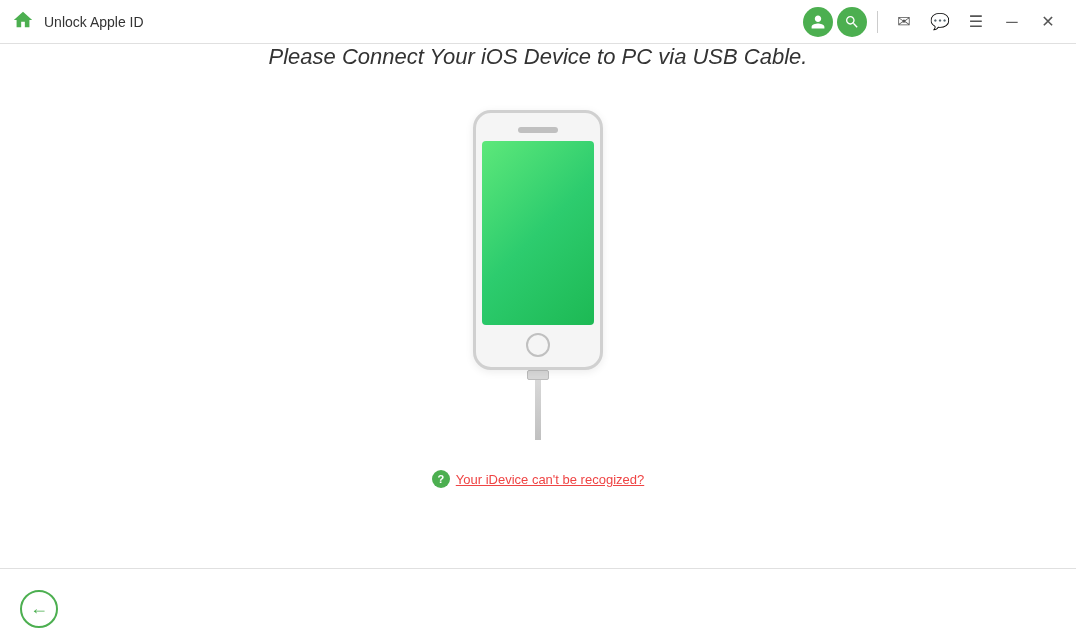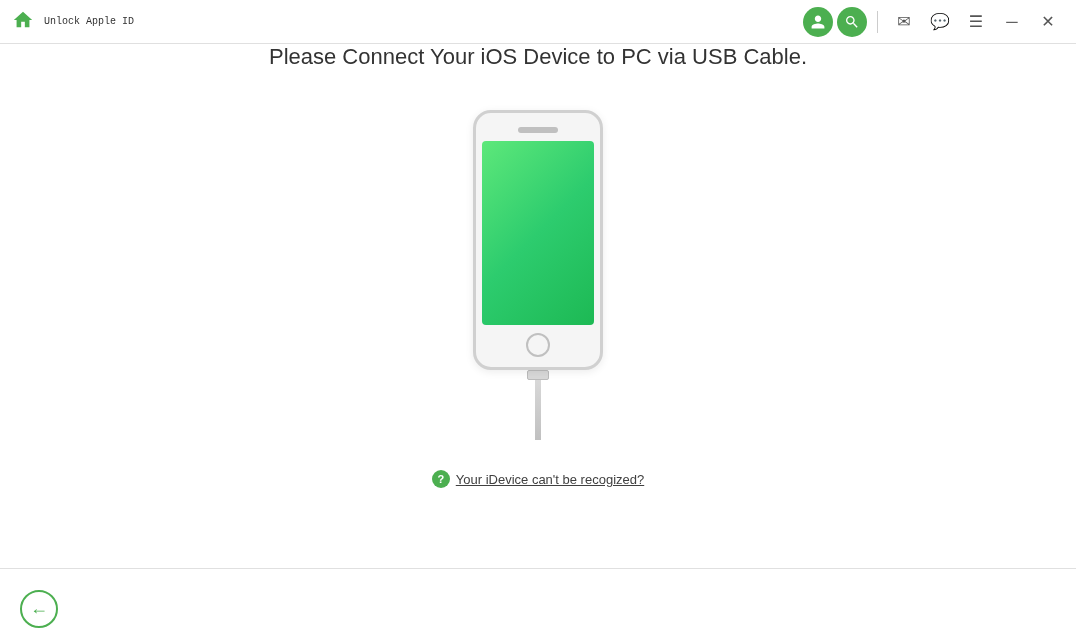--- a/index.html
+++ b/index.html
@@ -6,21 +6,21 @@
     body { width: 1076px; height: 634px; font-family: 'Segoe UI', Arial, sans-serif; background: #fff; overflow: hidden; display: flex; flex-direction: column; }
 
     
     .titlebar {
       display: flex; align-items: center; height: 44px;
       padding: 0 12px; border-bottom: 1px solid #e0e0e0;
       background: #fff; flex-shrink: 0;
     }
     .titlebar-left { display: flex; align-items: center; gap: 10px; flex: 1; }
     .home-icon svg { width: 22px; height: 22px; }
-    .app-title { font-size: 10px; color: #333; font-weight: 400; font-family: Liberation Mono, monospace; }
+    .app-title { font-size: 14px; color: #333; font-weight: 400; }
     .titlebar-right { display: flex; align-items: center; gap: 4px; }
     .titlebar-right .icon-btn {
       width: 32px; height: 32px; display: flex; align-items: center; justify-content: center;
       cursor: pointer; border: none; background: transparent; color: #555; font-size: 16px;
     }
     .divider-v { width: 1px; height: 22px; background: #ccc; margin: 0 6px; }
     .avatar-green {
       width: 30px; height: 30px; border-radius: 50%; background: #4CAF50;
       display: flex; align-items: center; justify-content: center; color: #fff; font-size: 14px;
     }
@@ -30,20 +30,21 @@
     }
 
     
     .main-content {
       flex: 1; display: flex; flex-direction: column; align-items: center;
       justify-content: center; position: relative; padding-bottom: 80px;
     }
     .connect-title {
       font-size: 22px; color: #333; font-weight: 400; margin-bottom: 40px;
       text-align: center;
+      font-style: italic;
     }
 
     
     .phone-container { position: relative; display: flex; flex-direction: column; align-items: center; }
     .phone {
       width: 130px; height: 260px; border-radius: 18px;
       border: 3px solid #d0d0d0; background: #f5f5f5;
       position: relative; display: flex; flex-direction: column;
       align-items: center; padding: 14px 6px 10px;
       box-shadow: 0 2px 8px rgba(0,0,0,0.08);
@@ -74,21 +75,21 @@
       background: linear-gradient(to bottom, #d8d8d8, #c0c0c0);
     }
 
     
     .help-link-container { margin-top: 30px; display: flex; align-items: center; gap: 6px; }
     .help-icon {
       width: 18px; height: 18px; border-radius: 50%; background: #4CAF50;
       display: flex; align-items: center; justify-content: center;
       color: #fff; font-size: 11px; font-weight: bold; flex-shrink: 0;
     }
-    .help-link { color: #404040; font-size: 13px; text-decoration: underline; cursor: pointer; }
+    .help-link { color: #ef4444; font-size: 13px; text-decoration: underline; cursor: pointer; }
 
     
     .bottom-bar {
       height: 80px; border-top: 1px solid #e0e0e0;
       display: flex; align-items: center; padding: 0 20px; gap: 20px;
       flex-shrink: 0; background: #fff;
     }
     .back-btn {
       width: 38px; height: 38px; border-radius: 50%;
       border: 2px solid #4CAF50; background: transparent;

